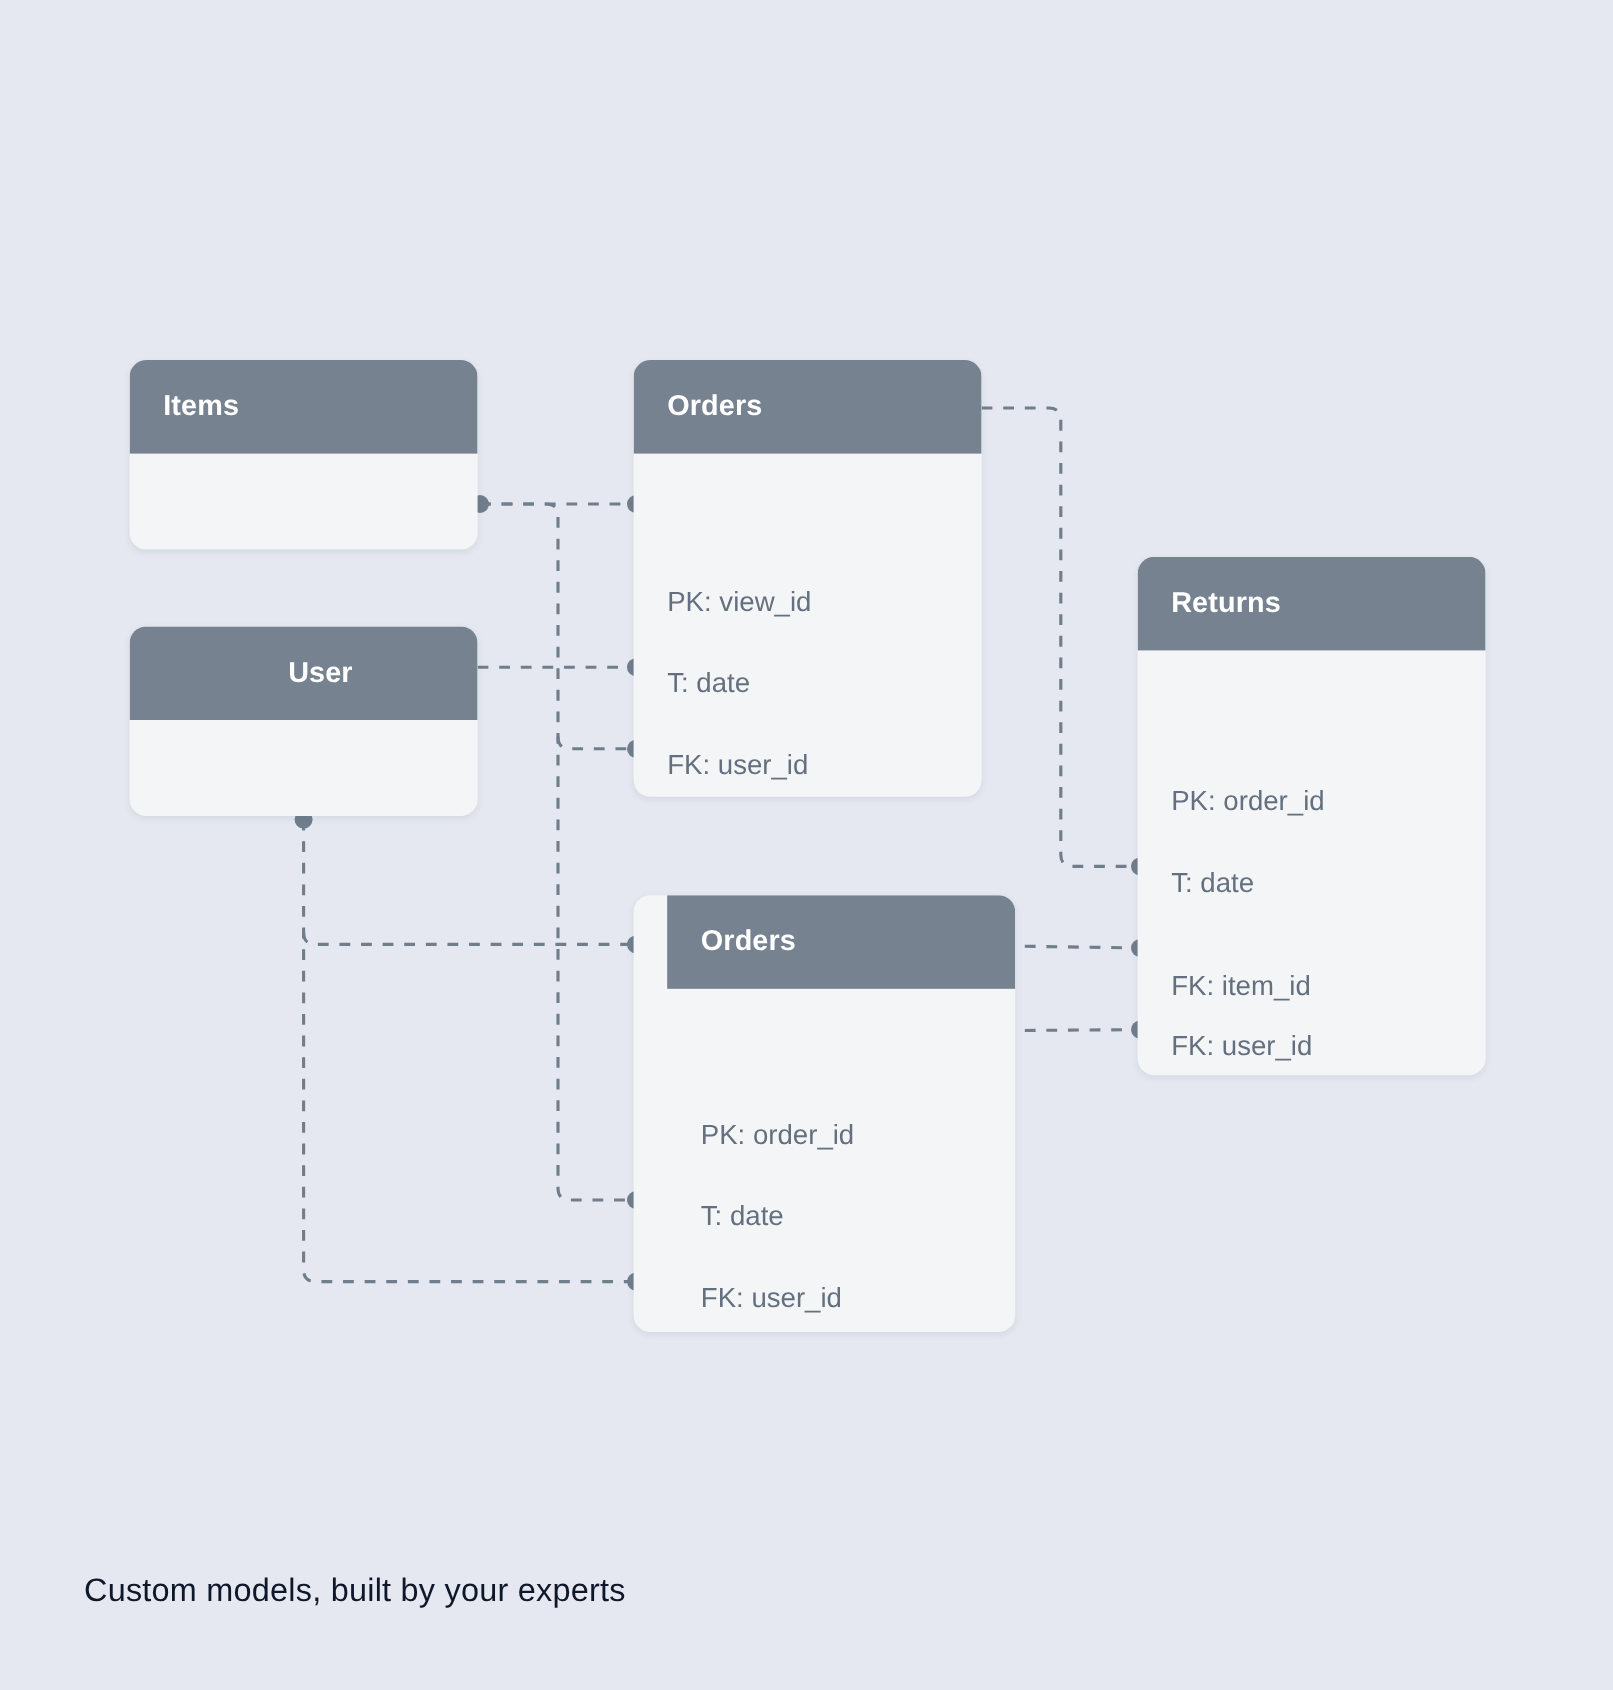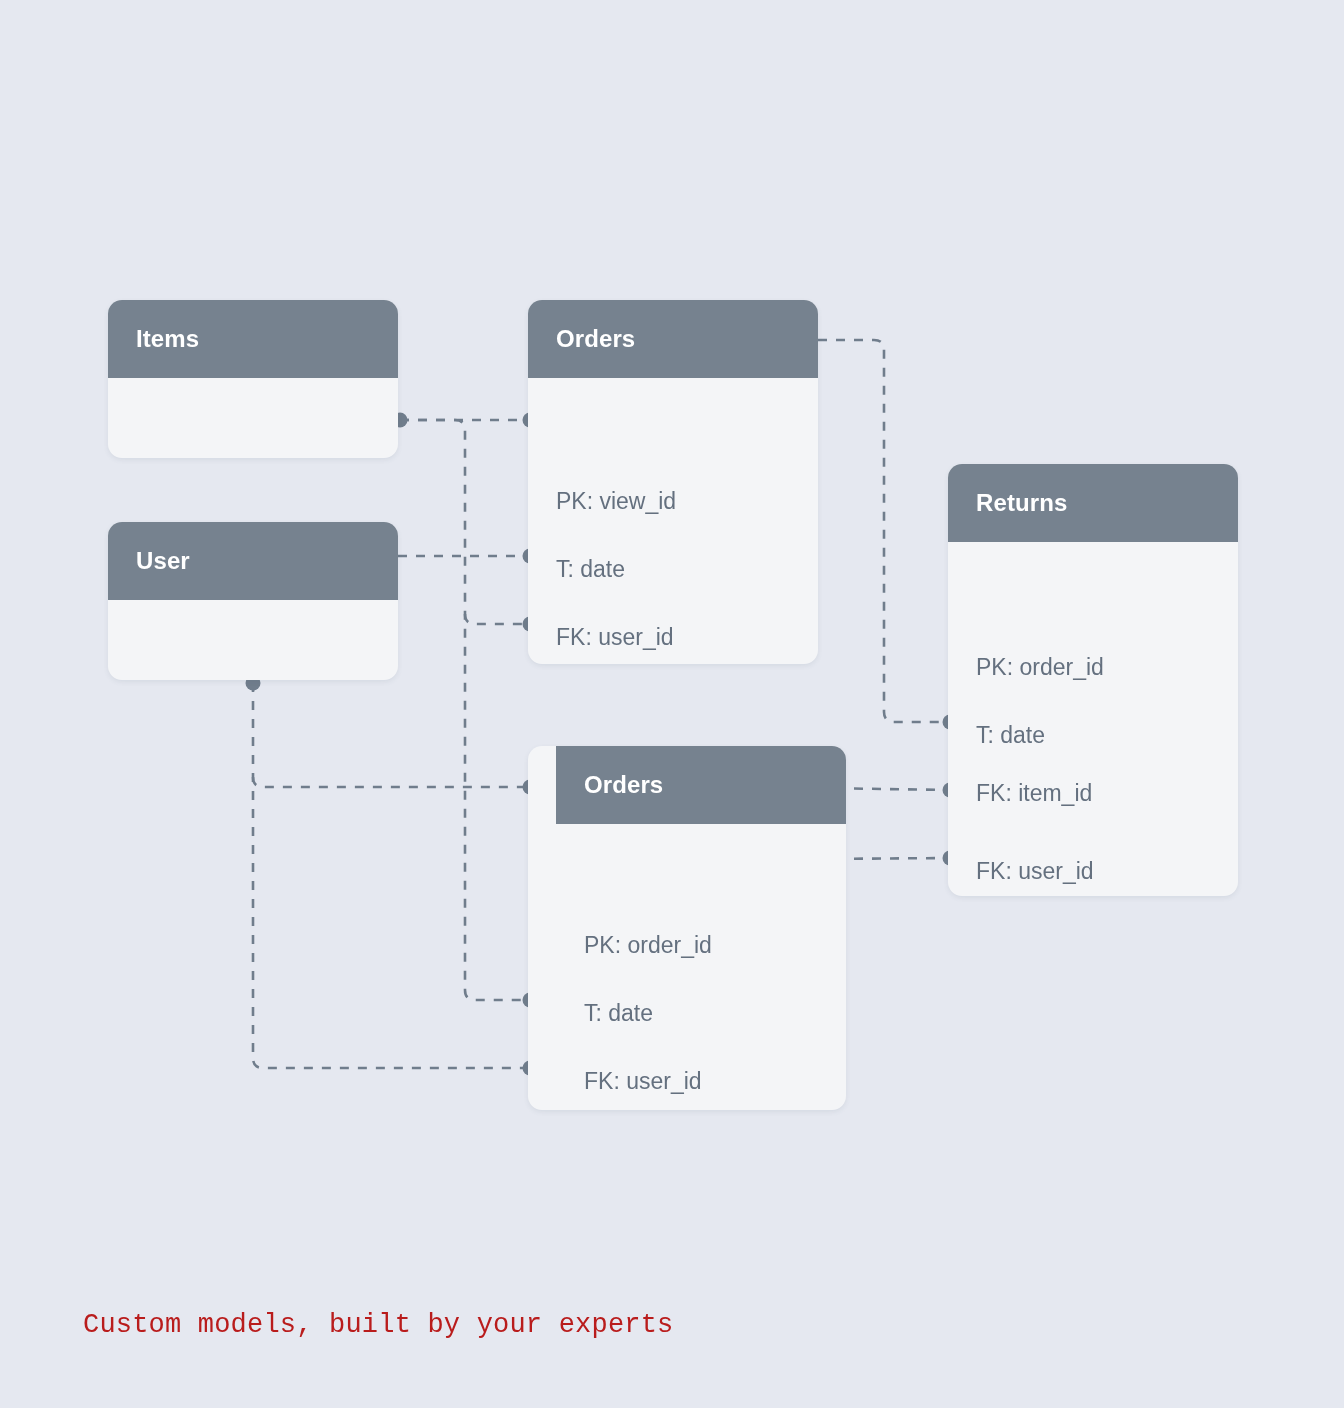--- a/index.html
+++ b/index.html
@@ -59,27 +59,26 @@
     left: 28px;
     font-size: 23px;
     color: #64707f;
     line-height: 1;
     white-space: nowrap;
     text-align: right;
   }
 
   .caption {
     position: absolute;
-    left: 83px;
+    left: 70px;
     top: 1310px;
     font-size: 27px;
-    color: #b91c1c;
+    color: #0f172a;
     letter-spacing: 0.2px;
     white-space: nowrap;
-    font-family: Liberation Mono, monospace;
   }
 </style>
 </head>
 <body>
 
 <div id="stage">
 
   <svg id="edges" viewBox="0 0 1344 1408" width="1344" height="1408" xmlns="http://www.w3.org/2000/svg">
     <g fill="none" stroke="#707d8c" stroke-width="2.6" stroke-dasharray="9 9" stroke-linecap="butt">
 
@@ -120,21 +119,21 @@
   <div class="entity" style="left:108px; top:300px; width:290px; height:158px;">
     <div class="entity-header" style="height:78px;">
       <span>Items</span>
     </div>
     <div class="entity-body" style="height:80px;">
       
     </div>
   </div>
 
   <div class="entity" style="left:108px; top:522px; width:290px; height:158px;">
-    <div class="entity-header" style="height:78px;">
+    <div class="entity-header" style="height:78px;justify-content:center;">
       <span>User</span>
     </div>
     <div class="entity-body" style="height:80px;">
       
     </div>
   </div>
 
   <div class="entity" style="left:528px; top:300px; width:290px; height:364px;">
     <div class="entity-header" style="height:78px;">
       <span>Orders</span>
@@ -159,21 +158,21 @@
     </div>
   </div>
 
   <div class="entity" style="left:948px; top:464px; width:290px; height:432px;">
     <div class="entity-header" style="height:78px;">
       <span>Returns</span>
     </div>
     <div class="entity-body" style="height:354px;">
       <span class="field" style="top:114px;">PK: order_id</span>
       <span class="field" style="top:182px;">T: date</span>
-      <span class="field" style="top:240px;">FK: item_id</span>
+      <span class="field" style="top:268px;">FK: item_id</span>
       <span class="field" style="top:318px;">FK: user_id</span>
 
     </div>
   </div>
 
   <div class="caption">Custom models, built by your experts</div>
 
 </div>
 
 </body></html>

